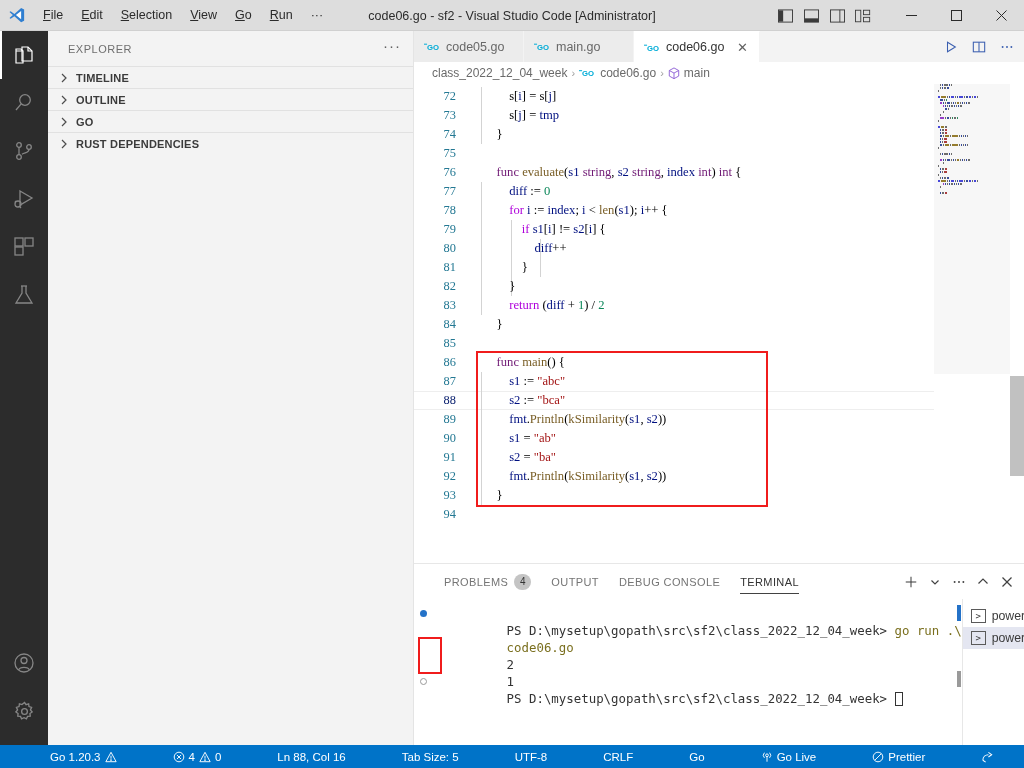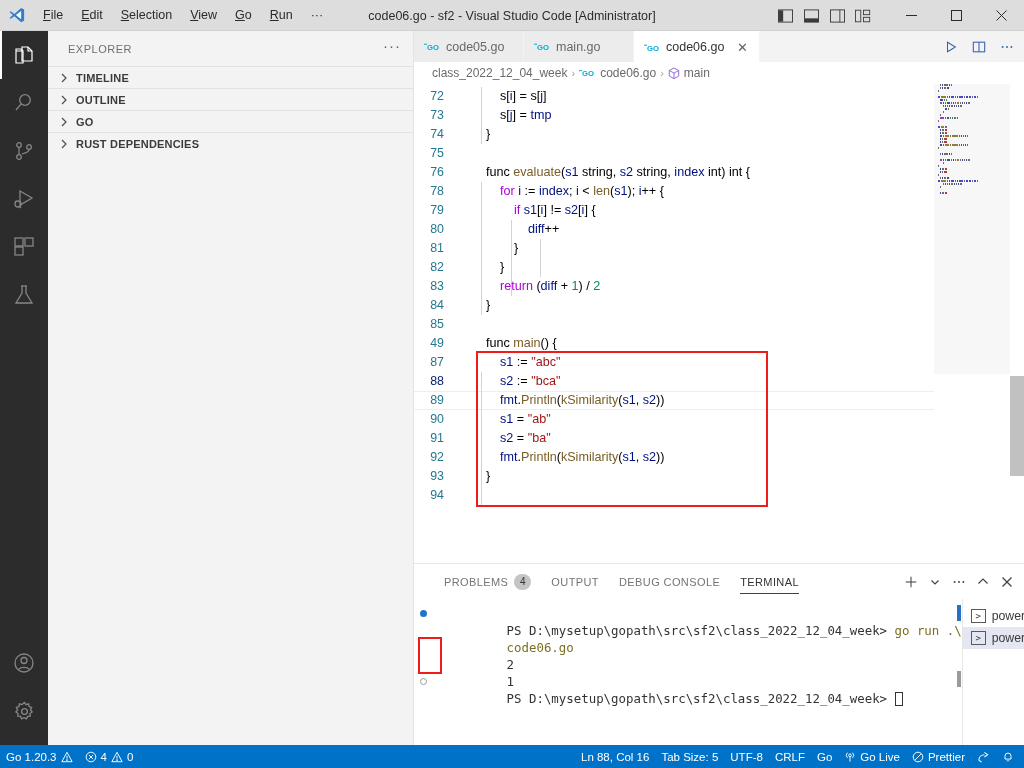--- a/index.html
+++ b/index.html
@@ -104,32 +104,32 @@
     height: 22px; display: flex; align-items: center; gap: 4px;
     padding-left: 18px; font-size: 12px; color: #6a6a6a; background: #ffffff;
   }
   .bc-sep { color: #a0a0a0; font-size: 11px; }
 
   
   .codearea {
     position: relative; flex: 1; background: #ffffff; overflow: hidden;
   }
   .code-lines {
-    position: absolute; top: 3px; left: 4px;
-    font-family: Liberation Sans, sans-serif;
+    position: absolute; top: 3px; left: 16px;
+    font-family: Liberation Serif, serif;
     font-size: 12.6px; line-height: 19px;
   }
   .cl { display: flex; height: 19px; white-space: pre; }
   .ln {
     width: 46px; text-align: right; padding-right: 20px;
     color: #237893; font-size: 12.4px; user-select: none;
   }
   .cl.cur .ln { color: #0b216f; }
   .code-text { padding-left: 8px; color: #000000; }
-  .kw { color: #000000; margin-top: 12px; }
+  .kw { color: #701a75; margin-top: 12px; }
   .kw2 { color: #af00db; }
   .fn { color: #795e26; }
   .str { color: #a31515; }
   .num { color: #098658; }
   .id { color: #001080; }
 
   .current-line-hl {
     position: absolute; left: 0; right: 0; height: 19px;
     border-top: 1px solid #eeeeee; border-bottom: 1px solid #eeeeee;
     pointer-events: none;
@@ -221,21 +221,21 @@
   
   .statusbar {
     position: absolute; left: 0; bottom: 0; width: 1024px; height: 23px;
     background: #0073c8; color: #ffffff; display: flex; align-items: center;
     font-size: 11.5px;
   }
   .sb-left { display: flex; align-items: center; }
   .sb-right { margin-left: auto; display: flex; align-items: center; padding-right: 4px; }
   .sb-item {
     padding: 0 6px; height: 23px; display: flex; align-items: center; gap: 4px;
-    cursor: pointer; white-space: nowrap;
+    cursor: pointer; white-space: nowrap; margin-left: 44px;
   }
   svg { display: block; }
 </style>
 </head>
 <body>
 
 <div class="app">
 
   <div class="titlebar">
     <div class="vs-logo">
@@ -483,29 +483,30 @@
       <div class="indent-guide" style="left:97px; top:136px; height:76px;"></div>
       <div class="indent-guide" style="left:126px; top:155px; height:38px;"></div>
       <div class="indent-guide" style="left:67px; top:288px; height:133px;"></div>
 
       <div class="code-lines" id="code-lines">
           <div class="cl"><span class="ln">72</span><span class="code-text"><span>        s[</span><span class="id">i</span><span>] = s[</span><span class="id">j</span><span>]</span></span></div>
           <div class="cl"><span class="ln">73</span><span class="code-text"><span>        s[</span><span class="id">j</span><span>] = </span><span class="id">tmp</span></span></div>
           <div class="cl"><span class="ln">74</span><span class="code-text"><span>    }</span></span></div>
           <div class="cl"><span class="ln">75</span><span class="code-text"></span></div>
           <div class="cl"><span class="ln">76</span><span class="code-text"><span>    </span><span class="kw">func</span><span> </span><span class="fn">evaluate</span><span>(</span><span class="id">s1 </span><span class="kw">string</span><span>, </span><span class="id">s2 </span><span class="kw">string</span><span>, </span><span class="id">index </span><span class="kw">int</span><span>) </span><span class="kw">int</span><span> {</span></span></div>
+          <div class="cl"><span class="ln">77</span><span class="code-text"><span>        </span><span class="id">diff</span><span> := </span><span class="num">0</span></span></div>
           <div class="cl"><span class="ln">78</span><span class="code-text"><span>        </span><span class="kw2">for</span><span> </span><span class="id">i</span><span> := </span><span class="id">index</span><span>; </span><span class="id">i</span><span> &lt; </span><span class="fn">len</span><span>(</span><span class="id">s1</span><span>); </span><span class="id">i</span><span>++ {</span></span></div>
           <div class="cl"><span class="ln">79</span><span class="code-text"><span>            </span><span class="kw2">if</span><span> </span><span class="id">s1</span><span>[</span><span class="id">i</span><span>] != </span><span class="id">s2</span><span>[</span><span class="id">i</span><span>] {</span></span></div>
           <div class="cl"><span class="ln">80</span><span class="code-text"><span>                </span><span class="id">diff</span><span>++</span></span></div>
           <div class="cl"><span class="ln">81</span><span class="code-text"><span>            }</span></span></div>
           <div class="cl"><span class="ln">82</span><span class="code-text"><span>        }</span></span></div>
           <div class="cl"><span class="ln">83</span><span class="code-text"><span>        </span><span class="kw2">return</span><span> (</span><span class="id">diff</span><span> + </span><span class="num">1</span><span>) / </span><span class="num">2</span></span></div>
           <div class="cl"><span class="ln">84</span><span class="code-text"><span>    }</span></span></div>
           <div class="cl"><span class="ln">85</span><span class="code-text"></span></div>
-          <div class="cl"><span class="ln">49</span><span class="code-text"><span>    </span><span class="kw">func</span><span> </span><span class="fn">main</span><span>() {</span></span></div>
+          <div class="cl"><span class="ln">86</span><span class="code-text"><span>    </span><span class="kw">func</span><span> </span><span class="fn">main</span><span>() {</span></span></div>
           <div class="cl"><span class="ln">87</span><span class="code-text"><span>        </span><span class="id">s1</span><span> := </span><span class="str">"abc"</span></span></div>
           <div class="cl cur"><span class="ln">88</span><span class="code-text"><span>        </span><span class="id">s2</span><span> := </span><span class="str">"bca"</span></span></div>
           <div class="cl"><span class="ln">89</span><span class="code-text"><span>        </span><span class="id">fmt</span><span>.</span><span class="fn">Println</span><span>(</span><span class="fn">kSimilarity</span><span>(</span><span class="id">s1</span><span>, </span><span class="id">s2</span><span>))</span></span></div>
           <div class="cl"><span class="ln">90</span><span class="code-text"><span>        </span><span class="id">s1</span><span> = </span><span class="str">"ab"</span></span></div>
           <div class="cl"><span class="ln">91</span><span class="code-text"><span>        </span><span class="id">s2</span><span> = </span><span class="str">"ba"</span></span></div>
           <div class="cl"><span class="ln">92</span><span class="code-text"><span>        </span><span class="id">fmt</span><span>.</span><span class="fn">Println</span><span>(</span><span class="fn">kSimilarity</span><span>(</span><span class="id">s1</span><span>, </span><span class="id">s2</span><span>))</span></span></div>
           <div class="cl"><span class="ln">93</span><span class="code-text"><span>    }</span></span></div>
           <div class="cl"><span class="ln">94</span><span class="code-text"></span></div>
         </div>
 

